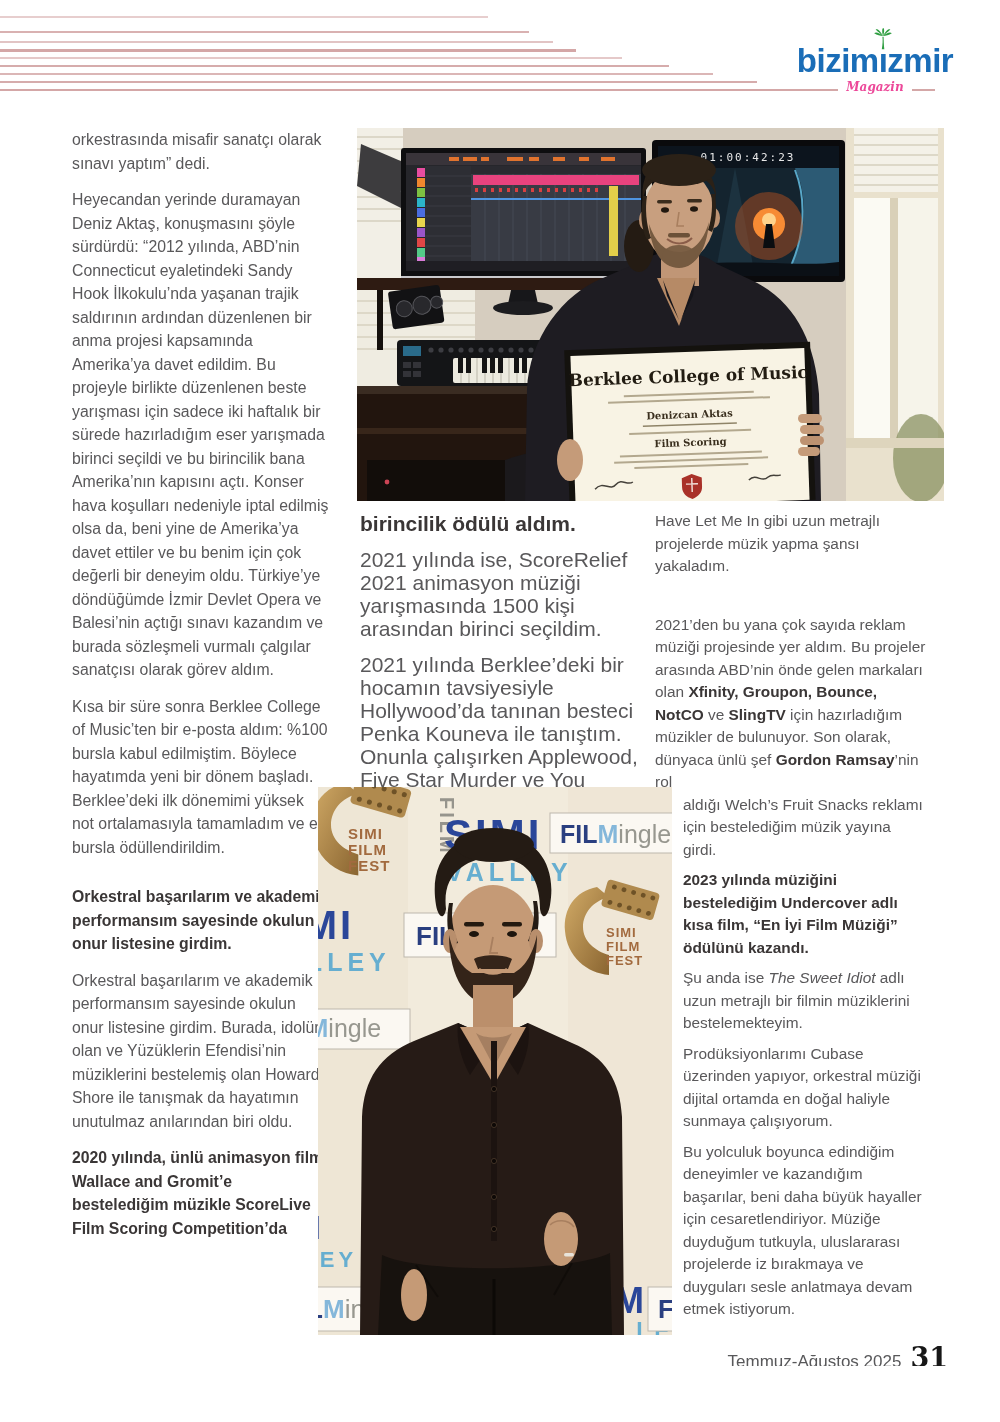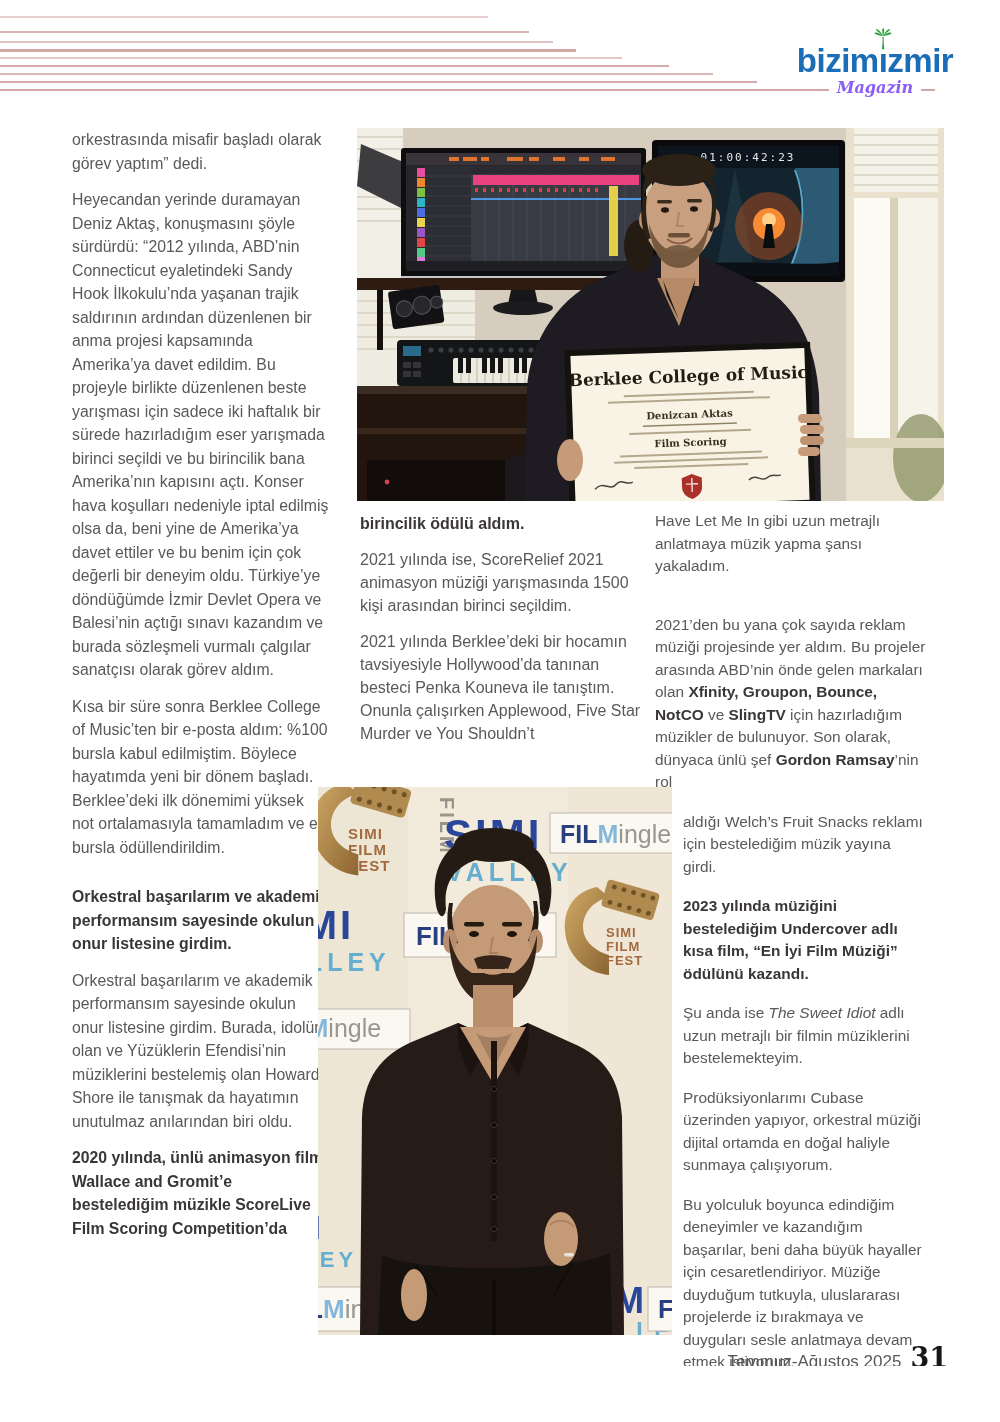--- a/index.html
+++ b/index.html
@@ -7,32 +7,32 @@
         font-family:"Liberation Sans",sans-serif;}
   
   .tl{position:absolute;left:0;height:2px;background:#cf9d9d;}
   
   .masthead{position:absolute;top:44px;right:43px;width:164px;text-align:center;z-index:3;}
   .logo{font-weight:bold;font-size:33px;line-height:1;color:#1a6db7;letter-spacing:-0.5px;}
   .i-wrap{position:relative;display:inline-block;}
   .palm{position:absolute;left:50%;top:-16px;transform:translateX(-50%);}
   .tagline{display:inline-block;margin-top:1px;padding:0 8px;background:#fff;
            font-family:"DejaVu Serif",serif;font-style:italic;font-weight:bold;
-           font-size:16px;color:#8b5cf6;}
+           font-size:12px;color:#ec4899;}
   
   .col{position:absolute;color:#59585a;}
   .col-left{left:72px;top:128px;width:258px;font-size:15.8px;line-height:23.5px;}
-  .col-mid{left:360px;top:512px;width:282px;font-size:16px;line-height:23px;}
+  .col-mid{left:360px;top:512px;width:282px;font-size:21px;line-height:23px;}
   .col-right{left:655px;top:510px;width:272px;font-size:15.4px;line-height:22.5px;}
   .p{margin:0 0 13px 0;}
   .col-right .p{margin-bottom:8px;}
   .p-tight{margin-bottom:0 !important;margin-top:36px;}
   .bold{font-weight:700;color:#3a3636;}
   .gap-top{margin-top:26px;}
-  .ind{margin-left:28px;margin-top:17px;}
+  .ind{margin-left:28px;}
   .ital{font-style:italic;}
   
   .photo{position:absolute;overflow:hidden;background:#f0abfc;}
   #photo-studio{left:357px;top:128px;width:587px;height:373px;}
   #photo-festival{left:318px;top:787px;width:354px;height:548px;background:#f2ebdc;}
   .photo svg{display:block;width:100%;height:100%;}
   
   .footer{position:absolute;top:1344px;right:52px;display:flex;align-items:baseline;gap:9px;}
   .issue{font-size:17px;color:#58585a;}
   .pagenum{font-family:"DejaVu Serif",serif;font-weight:700;font-size:27px;color:#171717;line-height:1;}
@@ -62,21 +62,21 @@
               <path d="M13,11 C9,3 5,1 3,2 C6,5 10,8 13,11 Z"></path>
               <path d="M13,11 C18,6 23,5 25,7 C21,9.5 17,10.6 13,11 Z"></path>
               <path d="M13,11 C17,3 21,1 23,2 C20,5 16,8 13,11 Z"></path>
               <path d="M13,11 C11,4 12,0 13.5,0 C15,1 15,6 13,11 Z"></path>
             </g>
           </svg><span>ı</span></span><span>zmir</span></div>
     <div class="tagline">Magazin</div>
   </div>
 
   <div class="col col-left">
-    <p class="p">orkestrasında misafir başladı olarak görev yaptım” dedi.</p>
+    <p class="p">orkestrasında misafir sanatçı olarak sınavı yaptım” dedi.</p>
     <p class="p">Heyecandan yerinde duramayan Deniz Aktaş, konuşmasını şöyle sürdürdü: “2012 yılında, ABD’nin Connecticut eyaletindeki Sandy Hook İlkokulu’nda yaşanan trajik saldırının ardından düzenlenen bir anma projesi kapsamında Amerika’ya davet edildim. Bu projeyle birlikte düzenlenen beste yarışması için sadece iki haftalık bir sürede hazırladığım eser yarışmada birinci seçildi ve bu birincilik bana Amerika’nın kapısını açtı. Konser hava koşulları nedeniyle iptal edilmiş olsa da, beni yine de Amerika’ya davet ettiler ve bu benim için çok değerli bir deneyim oldu. Türkiye’ye döndüğümde İzmir Devlet Opera ve Balesi’nin açtığı sınavı kazandım ve burada sözleşmeli vurmalı çalgılar sanatçısı olarak görev aldım.</p>
     <p class="p">Kısa bir süre sonra Berklee College of Music’ten bir e-posta aldım: %100 bursla kabul edilmiştim. Böylece hayatımda yeni bir dönem başladı. Berklee’deki ilk dönemimi yüksek not ortalamasıyla tamamladım ve ek bursla ödüllendirildim.</p>
     <p class="p bold gap-top">Orkestral başarılarım ve akademik performansım sayesinde okulun onur listesine girdim.</p>
     <p class="p">Orkestral başarılarım ve akademik performansım sayesinde okulun onur listesine girdim. Burada, idolüm olan ve Yüzüklerin Efendisi’nin müziklerini bestelemiş olan Howard Shore ile tanışmak da hayatımın unutulmaz anılarından biri oldu.</p>
     <p class="p bold">2020 yılında, ünlü animasyon filmi Wallace and Gromit’e bestelediğim müzikle ScoreLive Film Scoring Competition’da</p>
   </div>
 
   <div class="photo" id="photo-studio">
     <svg viewBox="0 0 587 373">
       <rect width="587" height="373" fill="#d6cdbf"></rect>
@@ -350,21 +350,21 @@
     </svg>
   </div>
 
   <div class="col col-mid">
     <p class="p bold">birincilik ödülü aldım.</p>
     <p class="p">2021 yılında ise, ScoreRelief 2021 animasyon müziği yarışmasında 1500 kişi arasından birinci seçildim.</p>
     <p class="p">2021 yılında Berklee’deki bir hocamın tavsiyesiyle Hollywood’da tanınan besteci Penka Kouneva ile tanıştım. Onunla çalışırken Applewood, Five Star Murder ve You Shouldn’t</p>
   </div>
 
   <div class="col col-right">
-    <p class="p">Have Let Me In gibi uzun metrajlı anlatmaya müzik yapma şansı yakaladım.</p>
+    <p class="p">Have Let Me In gibi uzun metrajlı projelerde müzik yapma şansı yakaladım.</p>
     <p class="p p-tight"><span>2021’den bu yana çok sayıda reklam müziği projesinde yer aldım. Bu projeler arasında ABD’nin önde gelen markaları olan </span><span class="bold">Xfinity,  Groupon, Bounce, NotCO</span><span> ve </span><span class="bold">SlingTV</span><span> için hazırladığım müzikler de bulunuyor. Son olarak, dünyaca ünlü şef </span><span class="bold">Gordon Ramsay</span><span>’nin rol</span></p>
     <p class="p ind">aldığı Welch’s Fruit Snacks reklamı için bestelediğim müzik yayına girdi.</p>
     <p class="p ind bold">2023 yılında müziğini bestelediğim Undercover adlı kısa film, “En İyi Film Müziği” ödülünü kazandı.</p>
     <p class="p ind"><span>Şu anda ise </span><span class="ital">The Sweet Idiot</span><span> adlı uzun metrajlı bir filmin müziklerini bestelemekteyim.</span></p>
     <p class="p ind">Prodüksiyonlarımı Cubase üzerinden yapıyor, orkestral müziği dijital ortamda en doğal haliyle sunmaya çalışıyorum.</p>
     <p class="p ind">Bu yolculuk boyunca edindiğim deneyimler ve kazandığım başarılar, beni daha büyük hayaller için cesaretlendiriyor. Müziğe duyduğum tutkuyla, uluslararası projelerde iz bırakmaya ve duyguları sesle anlatmaya devam etmek istiyorum.</p>
   </div>
 
   <div class="photo" id="photo-festival">
     <svg viewBox="0 0 354 548">

